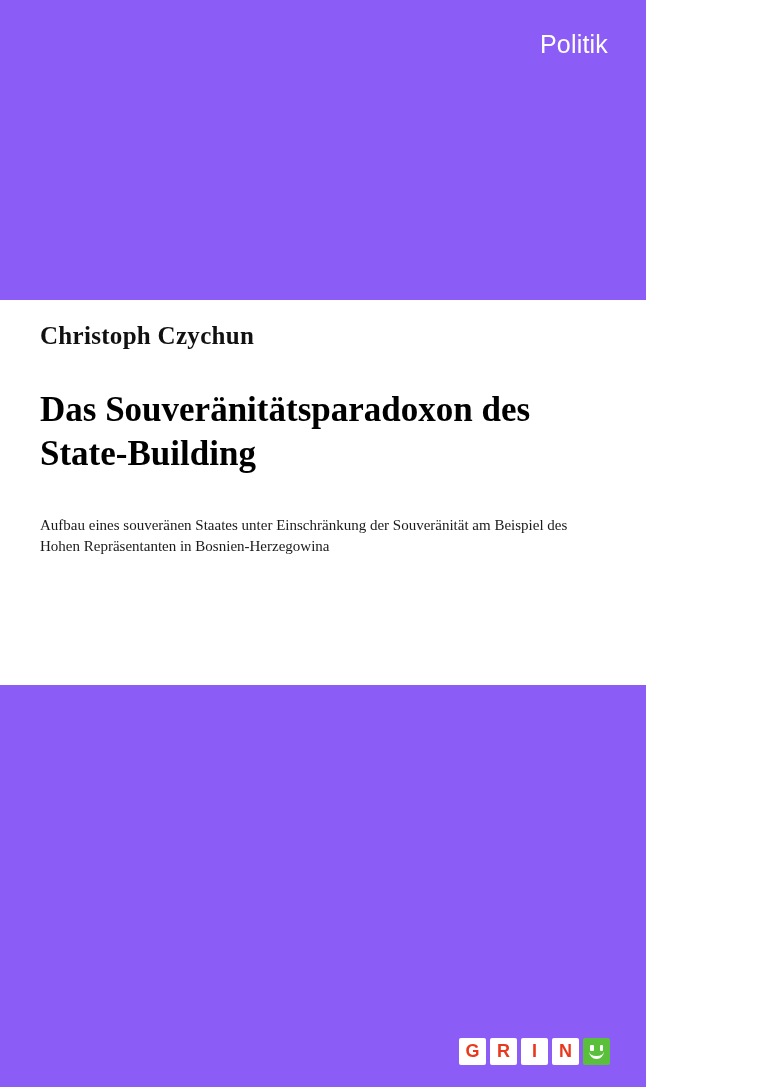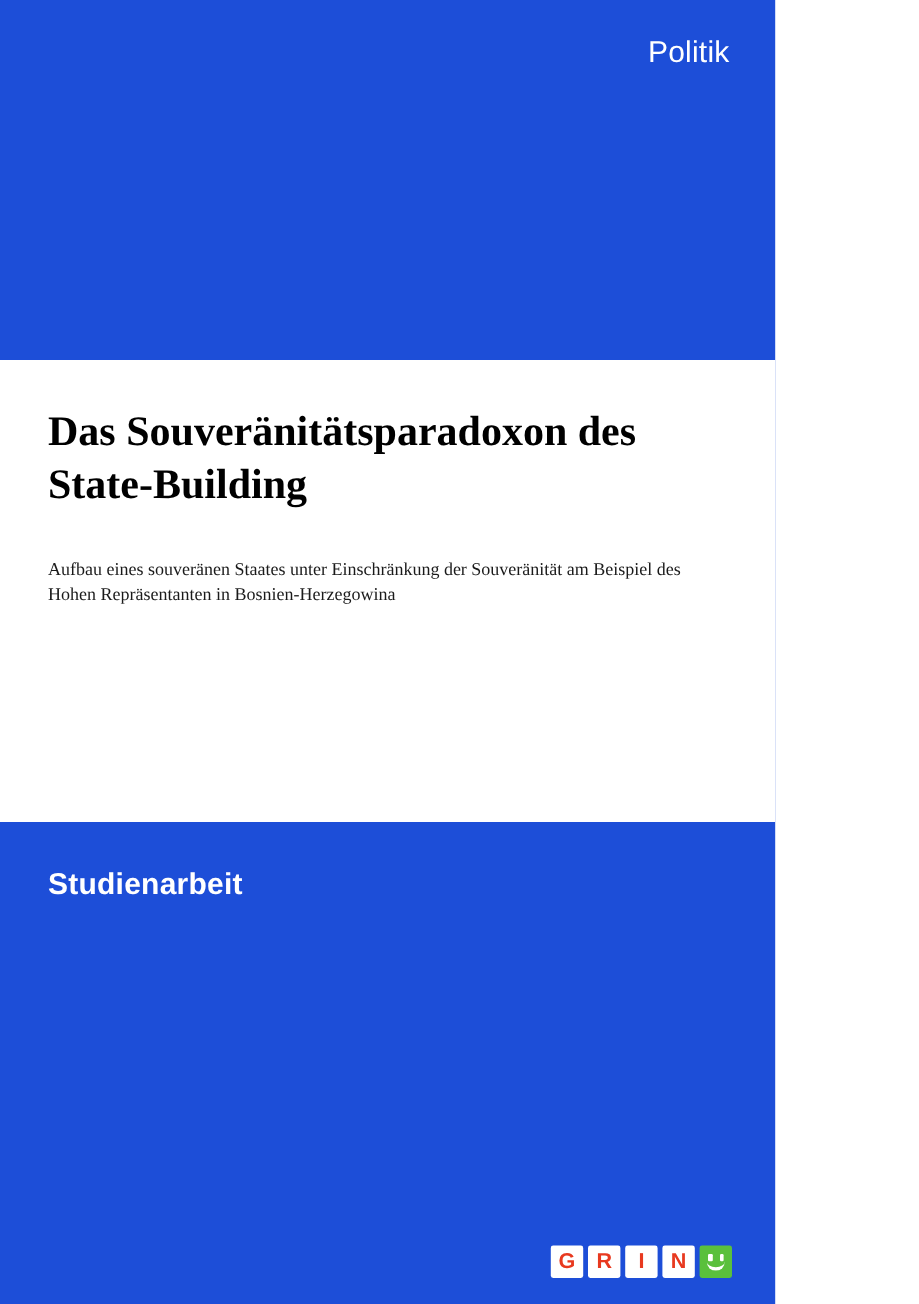--- a/index.html
+++ b/index.html
@@ -10,21 +10,21 @@
     width: 766px;
     height: 1087px;
     background: #ffffff;
     font-family: "Liberation Sans", sans-serif;
     overflow: hidden;
   }
   .cover {
     position: relative;
     width: 646px;
     height: 1087px;
-    background: #1d4ed8;
+    background: #8b5cf6;
     overflow: hidden;
   }
   
   .category {
     position: absolute;
     top: 30px;
     right: 38px;
     font-family: "Liberation Sans", sans-serif;
     font-size: 25px;
     color: #ffffff;
@@ -134,26 +134,26 @@
 </style>
 </head>
 <body>
 
 <div class="cover">
 
   <div class="category">Politik</div>
 
   <div class="white-card">
     <div class="card-inner">
+      <div class="author">Christoph Czychun</div>
       <div class="main-title">Das Souveränitätsparadoxon des State-Building</div>
       <div class="subtitle">Aufbau eines souveränen Staates unter Einschränkung der Souveränität am Beispiel des Hohen Repräsentanten in Bosnien-Herzegowina</div>
     </div>
   </div>
 
-  <div class="doc-type">Studienarbeit</div>
 
   <div class="logo">
     <div class="logo-letter">G</div>
     <div class="logo-letter">R</div>
     <div class="logo-letter">I</div>
     <div class="logo-letter">N</div>
     <div class="logo-face">
       <span class="eye left"></span>
       <span class="eye right"></span>
       <span class="mouth"></span>

